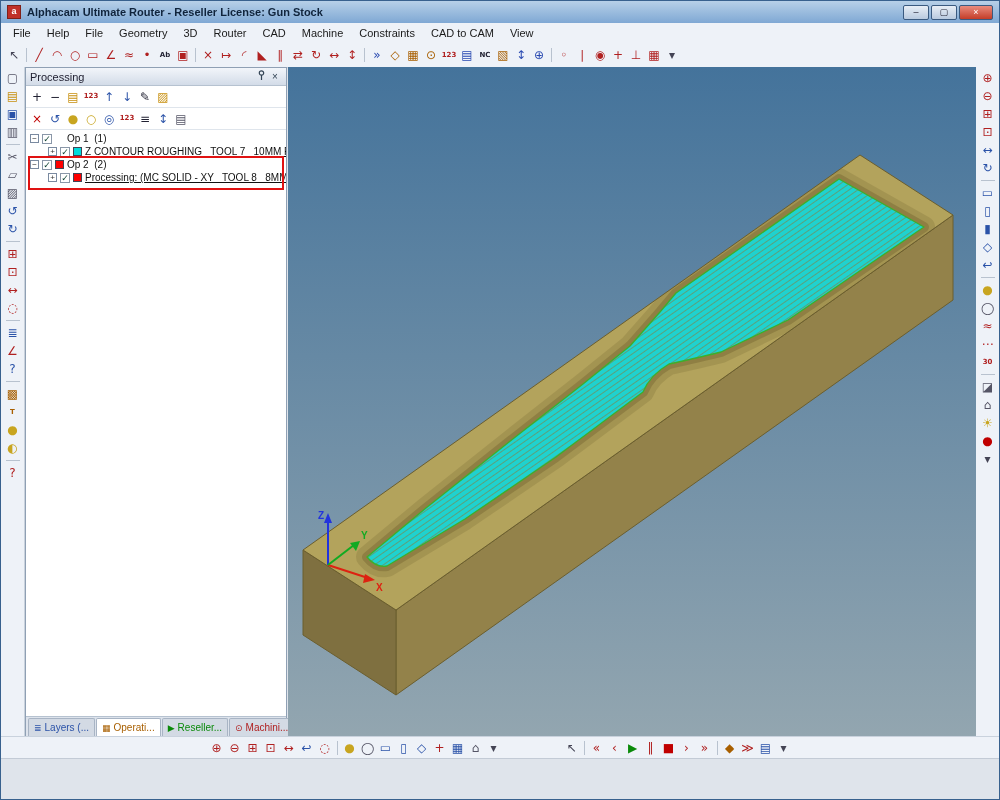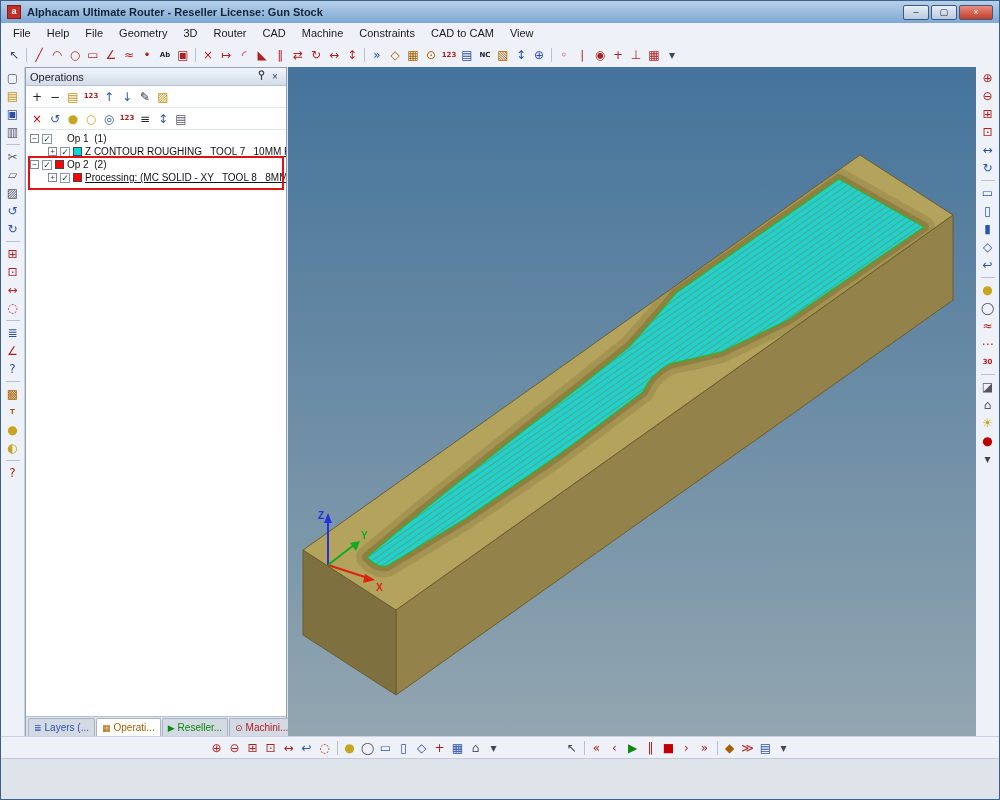--- a/index.html
+++ b/index.html
@@ -354,21 +354,21 @@
     <button class="icon-btn" style="color: rgb(192, 0, 0);">
       <span class="glyph">●</span>
     </button>
     <button class="icon-btn" style="color: rgb(68, 68, 85);">
       <span class="glyph">▾</span>
     </button>
   </div>
 
 <div class="ops-panel">
   <div class="ops-header">
-    <span>Operations</span>
+    <span>Processing</span>
     <span class="spacer"></span>
     <button class="hbtn">
       <svg width="9" height="10" viewBox="0 0 9 10">
           <circle cx="4.5" cy="3" r="2.2" fill="none" stroke="#345" stroke-width="1.2"></circle>
           <line x1="4.5" y1="5" x2="4.5" y2="10" stroke="#345" stroke-width="1.2"></line>
         </svg>
     </button>
     <button class="hbtn">×</button>
   </div>
   <div class="ops-tb hbar">

